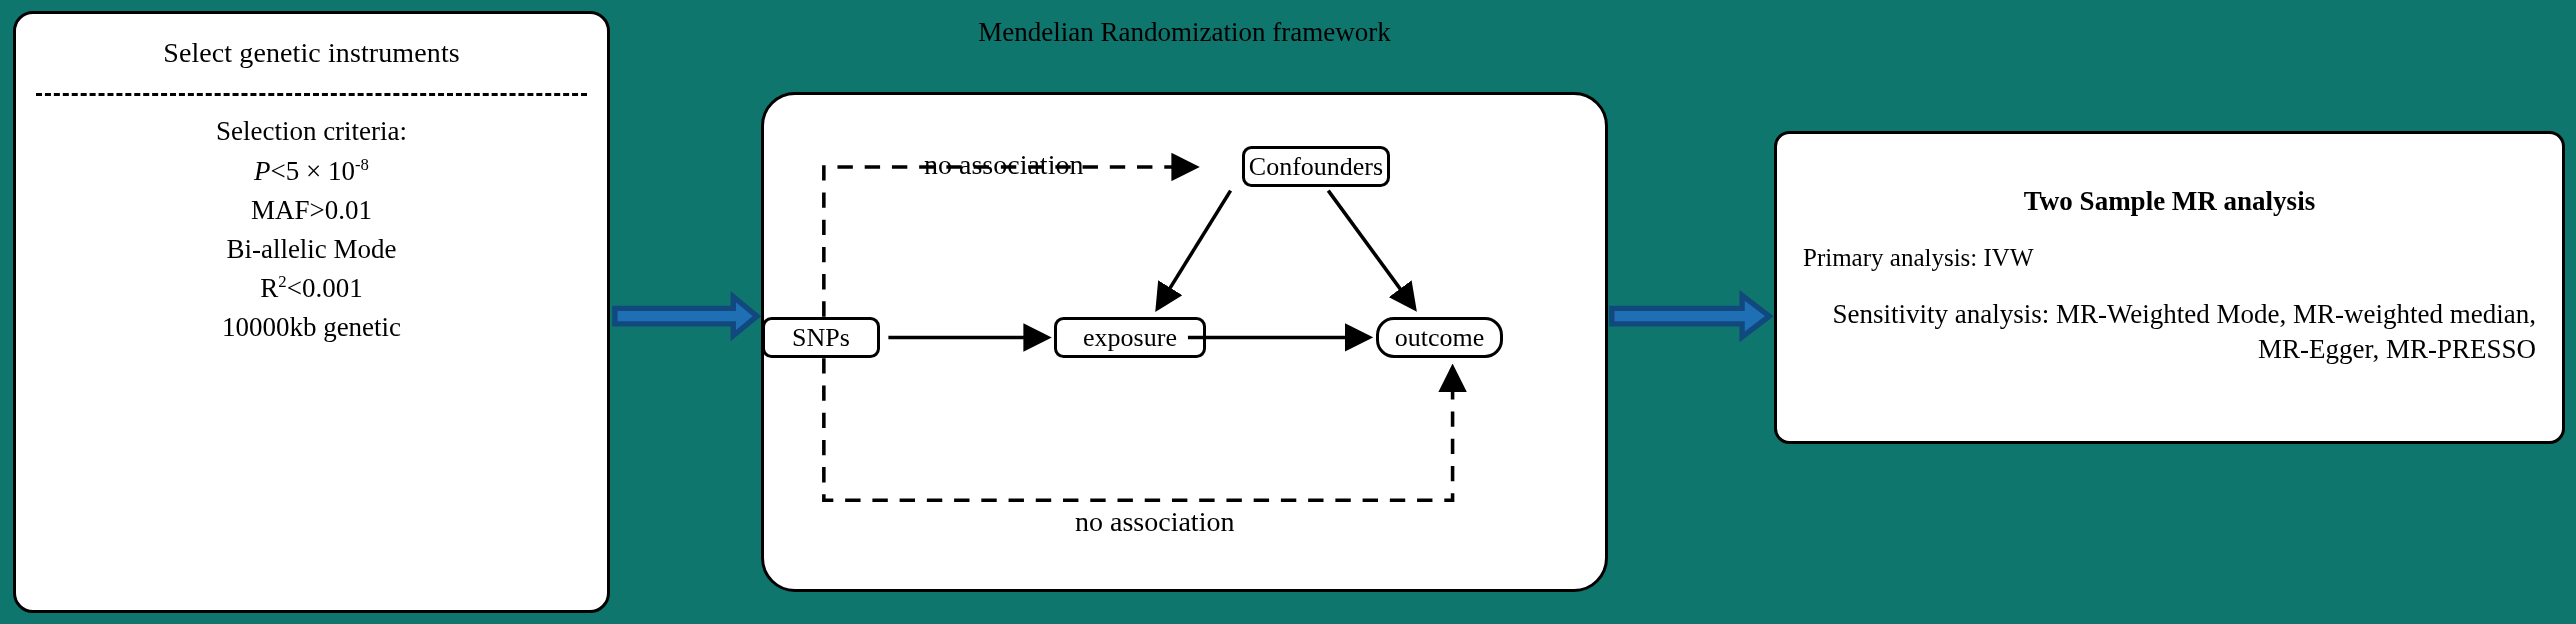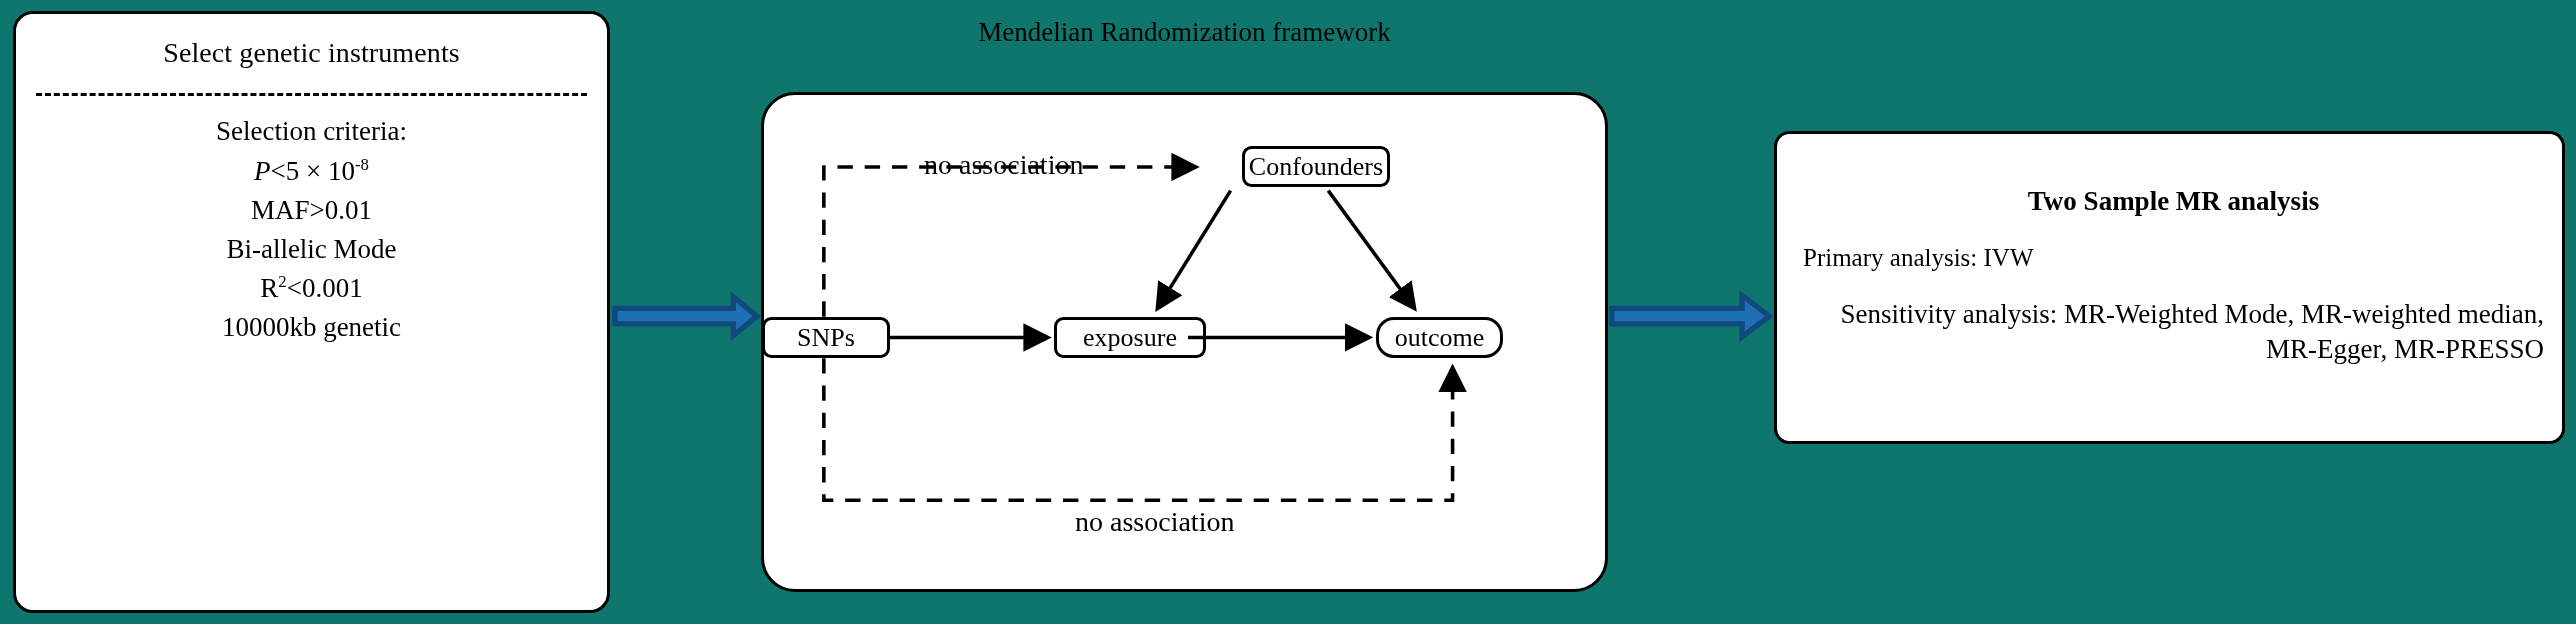--- a/index.html
+++ b/index.html
@@ -95,21 +95,21 @@
     border: 3px solid #000000;
     border-radius: 9.5px;
     background: #ffffff;
     display: flex;
     align-items: center;
     justify-content: center;
     font-size: 26px;
     line-height: 1;
     white-space: nowrap;
   }
-  #node-snps       { left: 762px; top: 317px; width: 128px; height: 41px; }
+  #node-snps       { left: 762px; top: 317px; width: 118px; height: 41px; }
   #node-exposure   { left: 1054px; top: 317px; width: 152px; height: 41px; }
   #node-outcome    { left: 1376px; top: 317px; width: 127px; height: 41px; border-radius: 18px; }
   #node-confounders{ left: 1205px; top: 146px; width: 148px; height: 41px; margin-left: 37px; }
 
   
   .edge-label {
     position: absolute;
     font-size: 28px;
     line-height: 1;
     white-space: nowrap;
@@ -122,21 +122,21 @@
   #edges {
     position: absolute;
     left: 0; top: 0;
     width: 2576px; height: 624px;
     pointer-events: none;
   }
   
   #right-content {
     position: absolute;
     left: 0; top: 0; right: 0; bottom: 0;
-    padding: 27px 18px 0 26px;
+    padding: 27px 26px 0 26px;
     box-sizing: border-box;
     display: flex;
     flex-direction: column;
   }
   #right-title {
     text-align: center;
     font-size: 27px;
     font-weight: bold;
     margin-top: 25px;
     white-space: nowrap;

